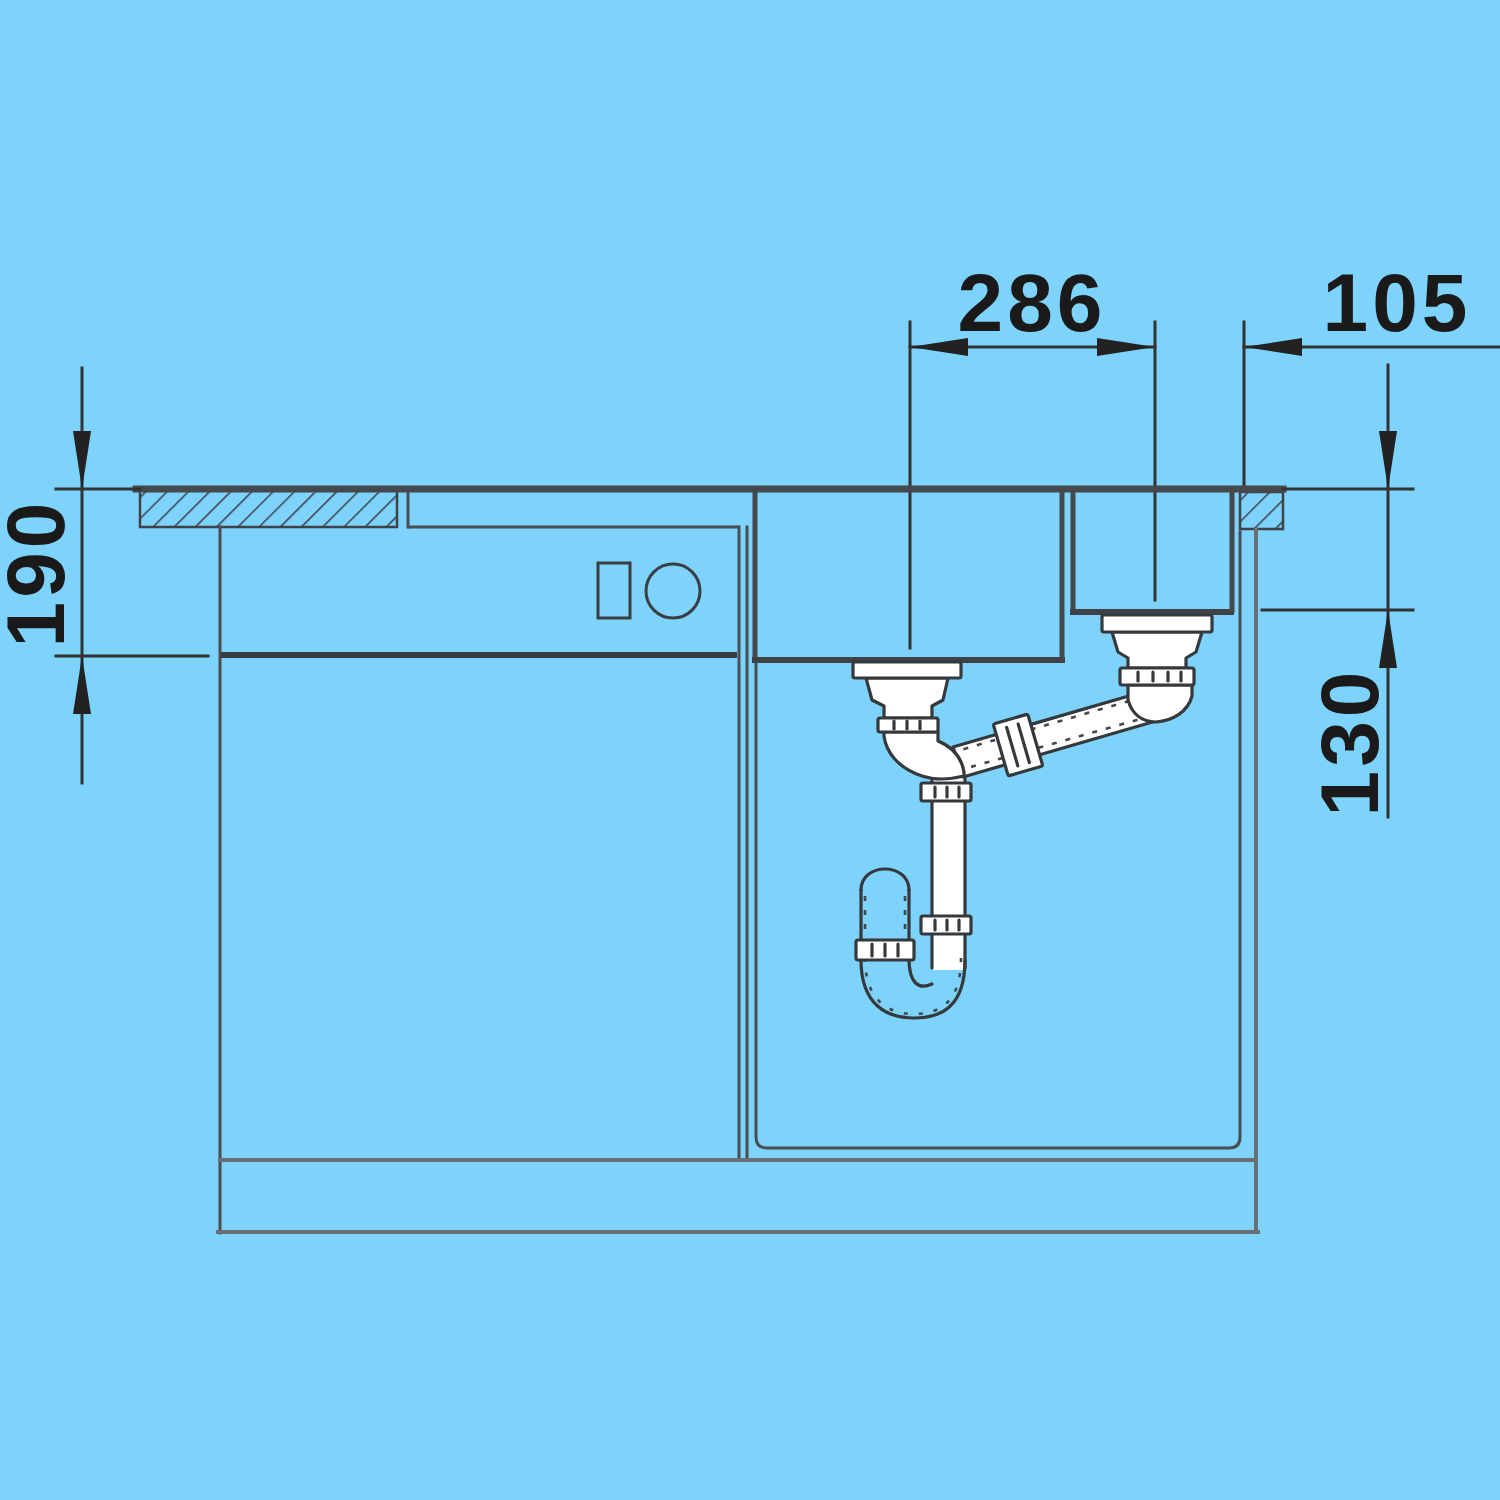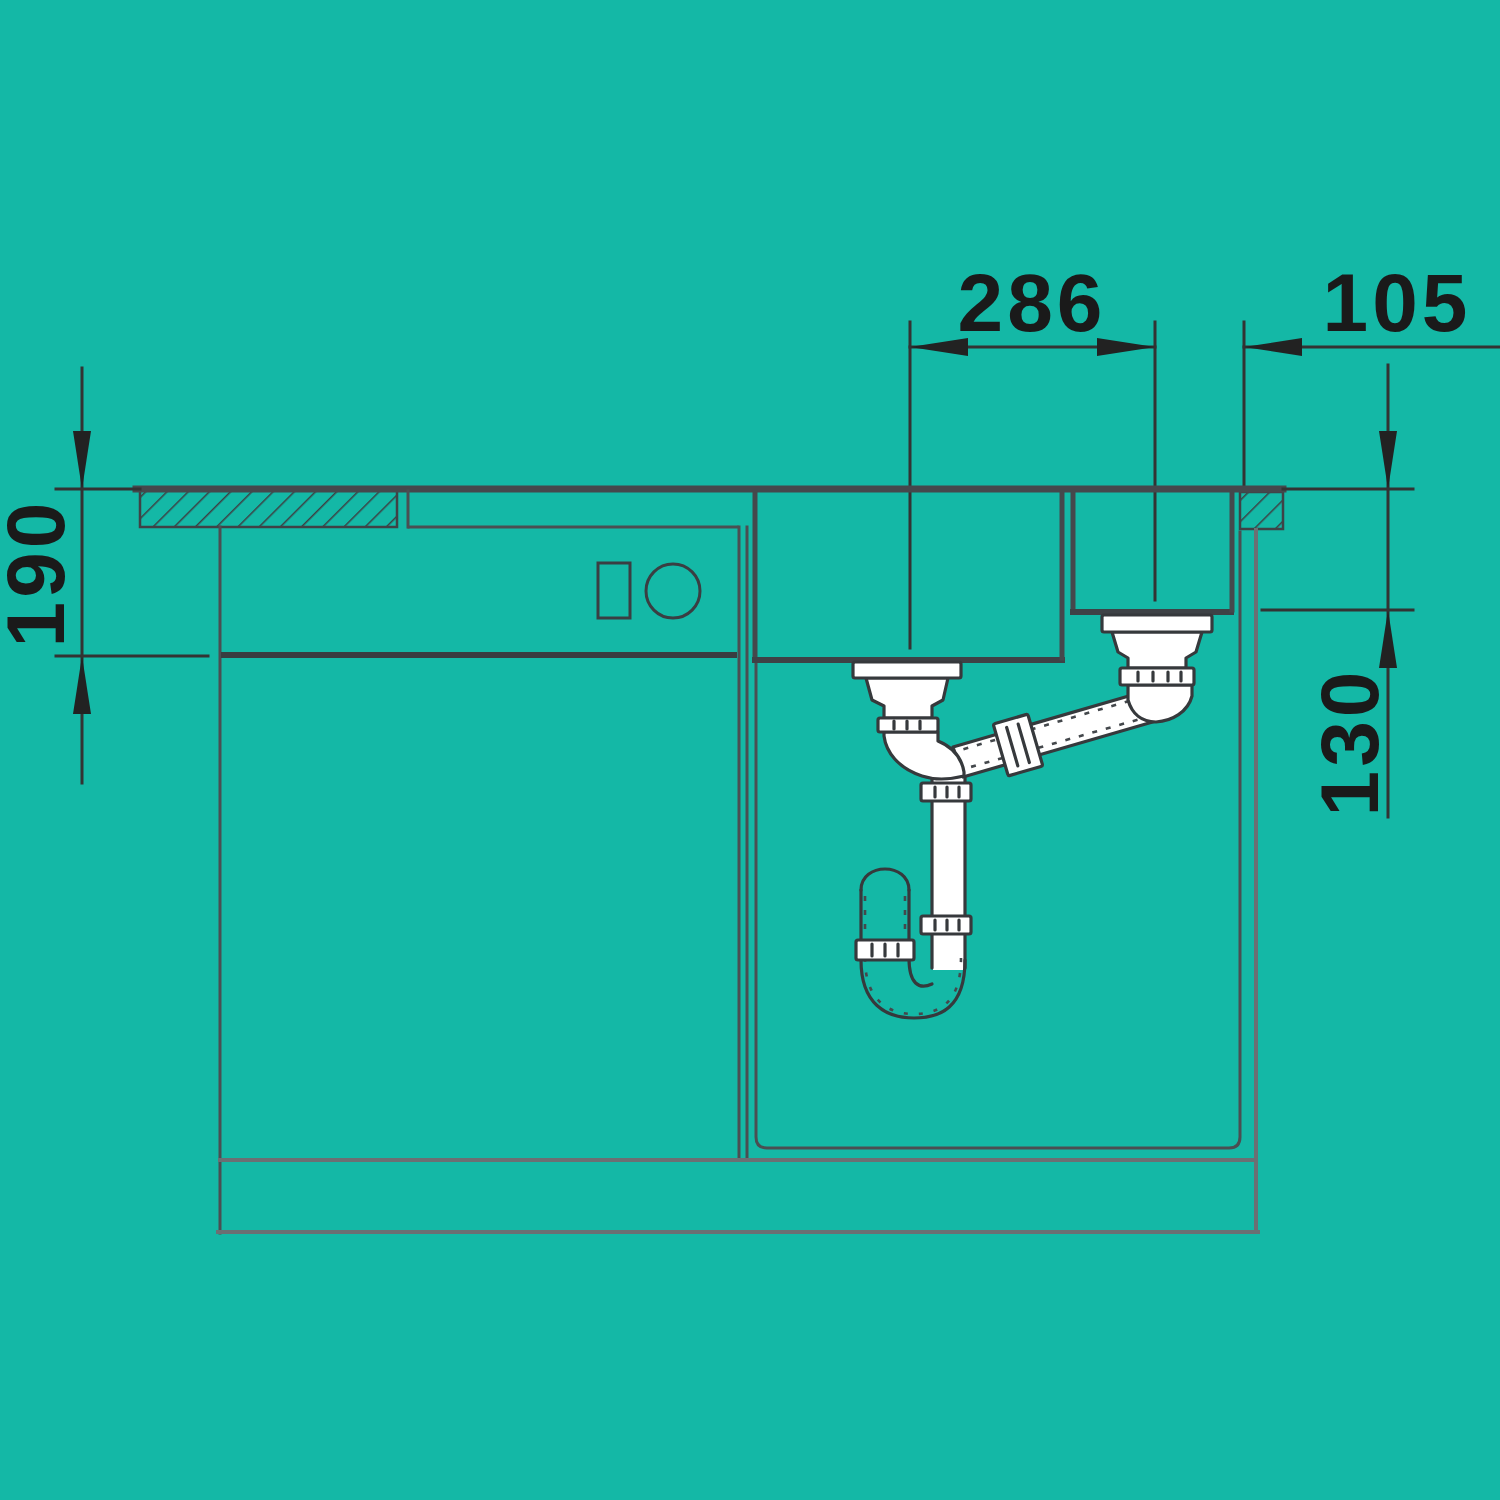--- a/index.html
+++ b/index.html
@@ -1,16 +1,16 @@
 <!DOCTYPE html>
 <html><head>
 <meta charset="utf-8">
 <style>
   html,body{margin:0;padding:0;background:#ffffff;}
-  .stage{width:1500px;height:1500px;background:#14b8a6;position:relative;overflow:hidden;}
+  .stage{width:1500px;height:1500px;background:#7dd3fc;position:relative;overflow:hidden;}
   svg{display:block;}
   .dim-text{font-family:"Liberation Sans", sans-serif;font-weight:700;font-size:82px;letter-spacing:4px;fill:#1a1a1a;}
   .thin{stroke:#4a4e52;stroke-width:3;fill:none;stroke-linecap:square;}
   .mid{stroke:#45484c;stroke-width:5;fill:none;stroke-linecap:square;}
   .thick{stroke:#45484c;stroke-width:7;fill:none;stroke-linecap:square;}
   .gray{stroke:#6b6f73;stroke-width:4;fill:none;stroke-linecap:square;}
   .plumb{stroke:#36393c;stroke-width:3.2;fill:none;stroke-linecap:round;stroke-linejoin:round;}
   .plumbf{stroke:#36393c;stroke-width:3.2;fill:#ffffff;stroke-linejoin:round;}
   .dim{stroke:#333333;stroke-width:3;fill:none;stroke-linecap:square;}
   .arrow{fill:#222222;stroke:none;}

